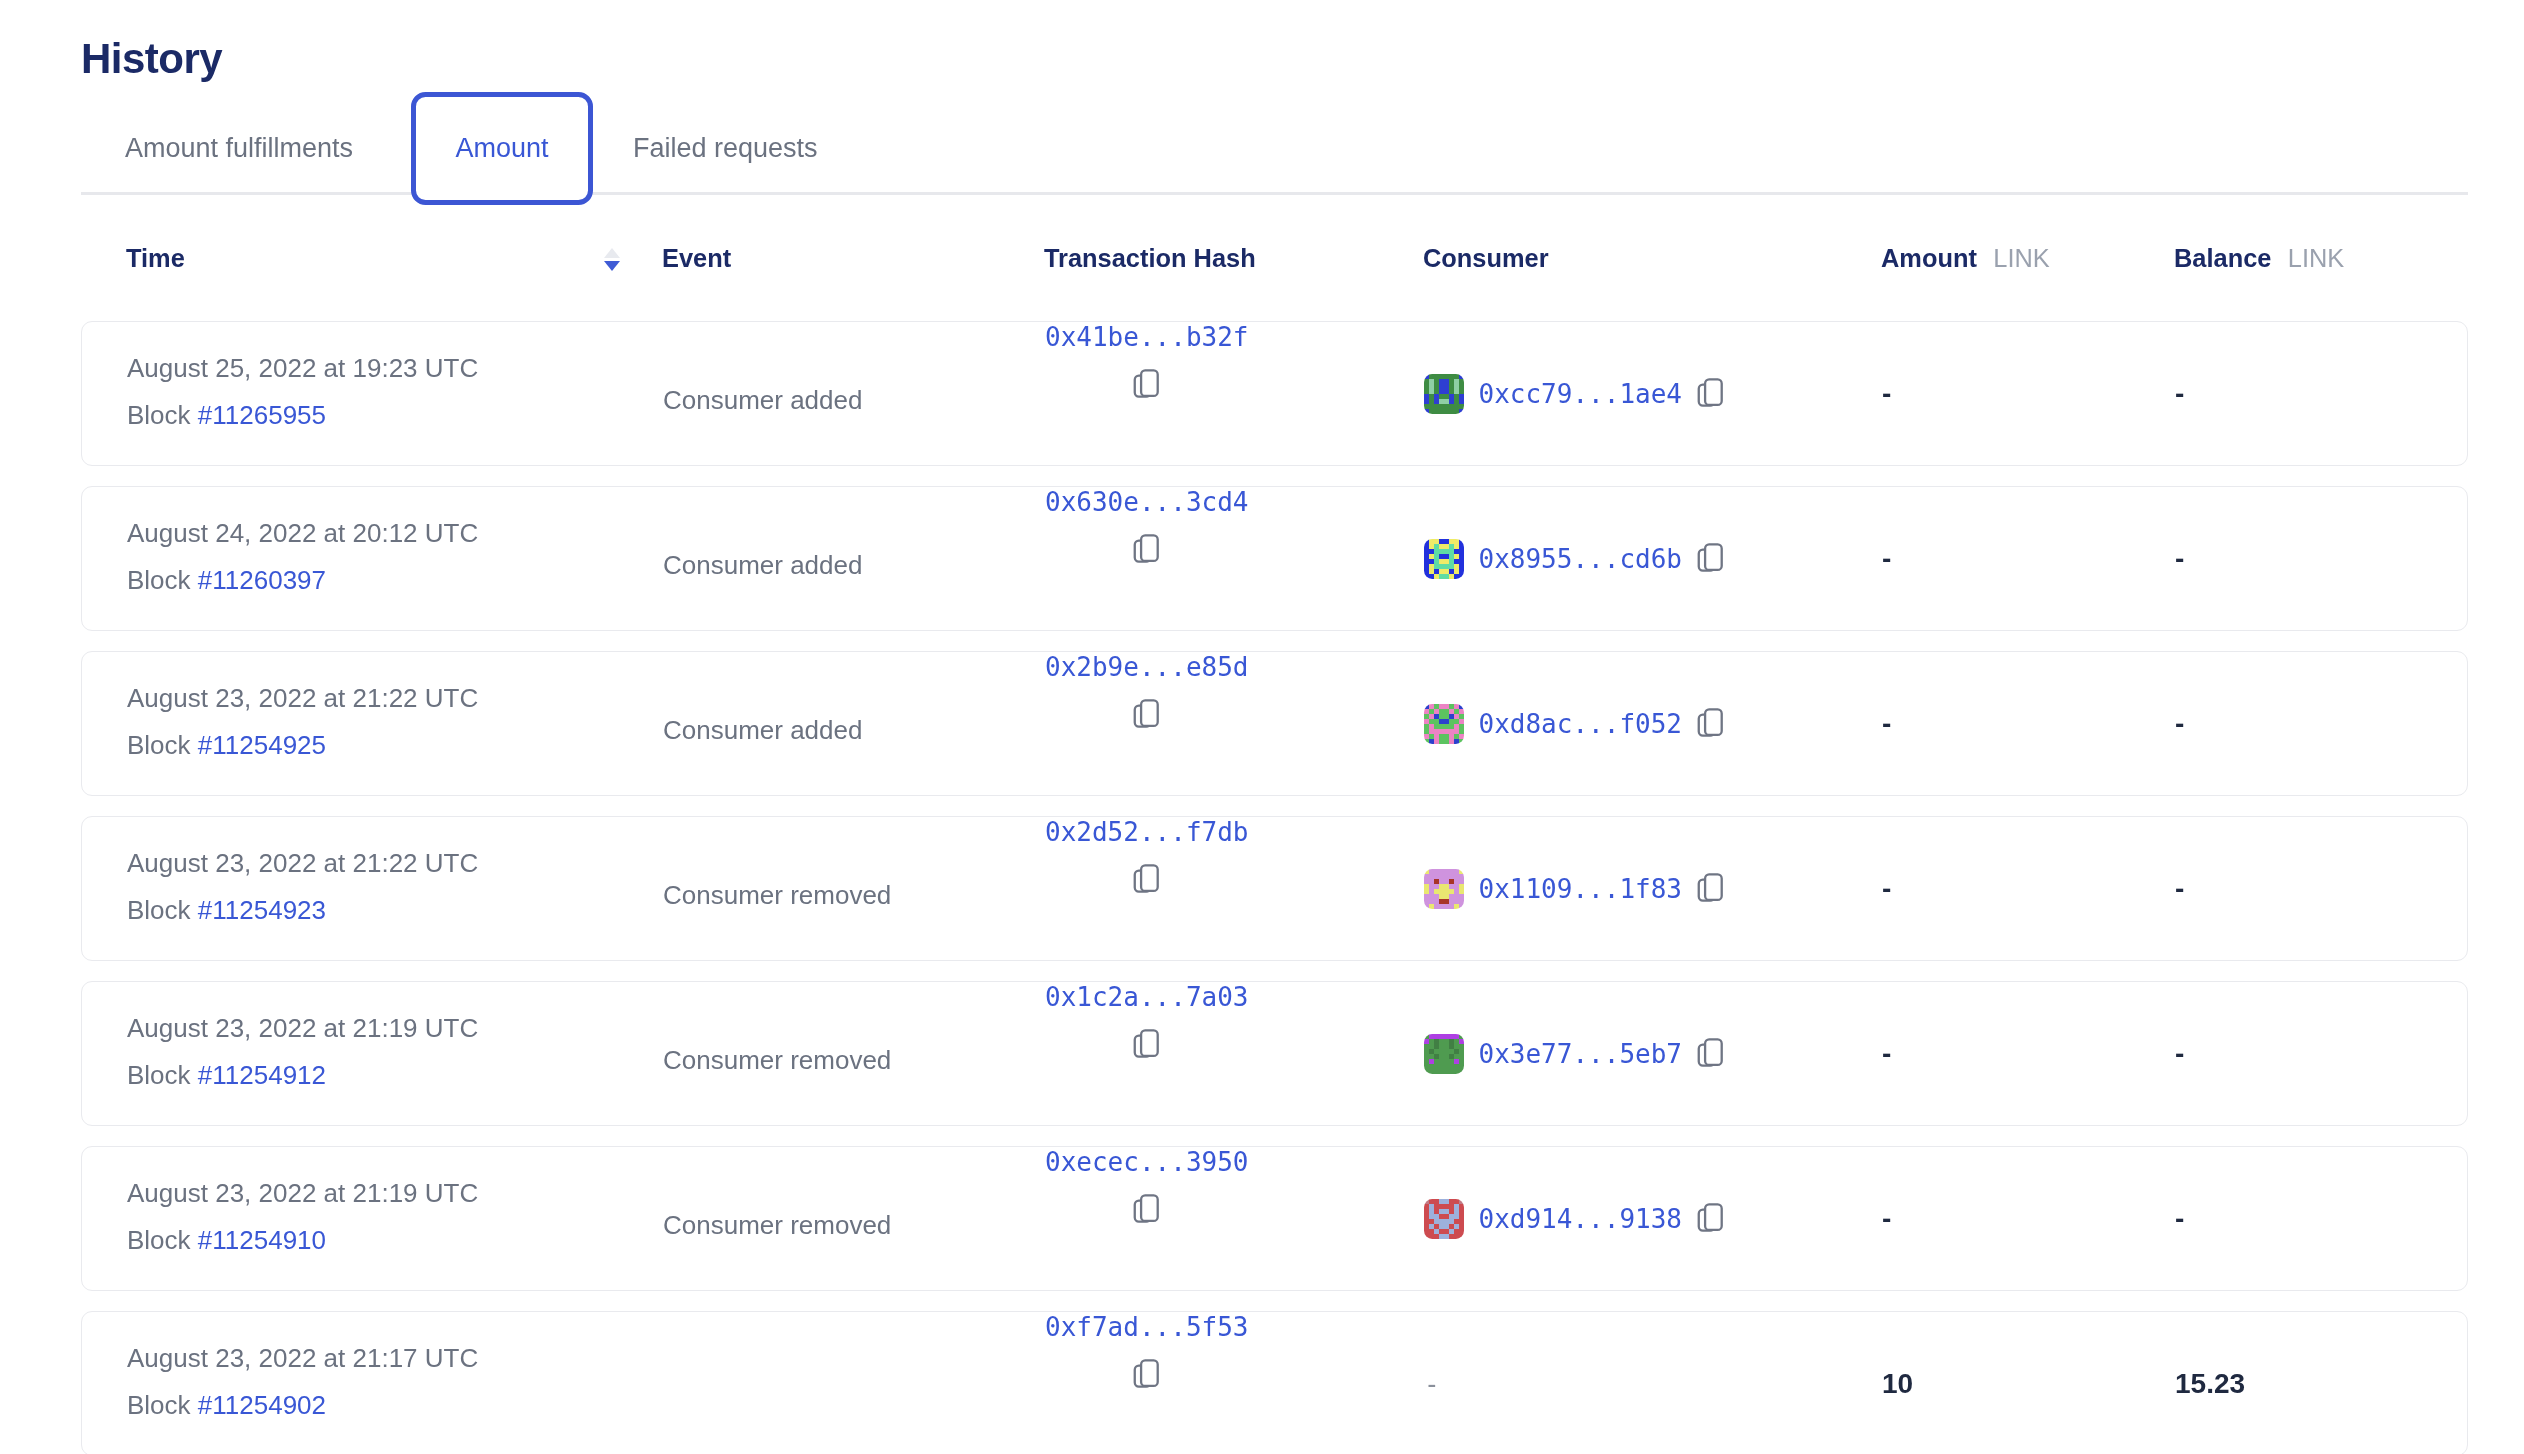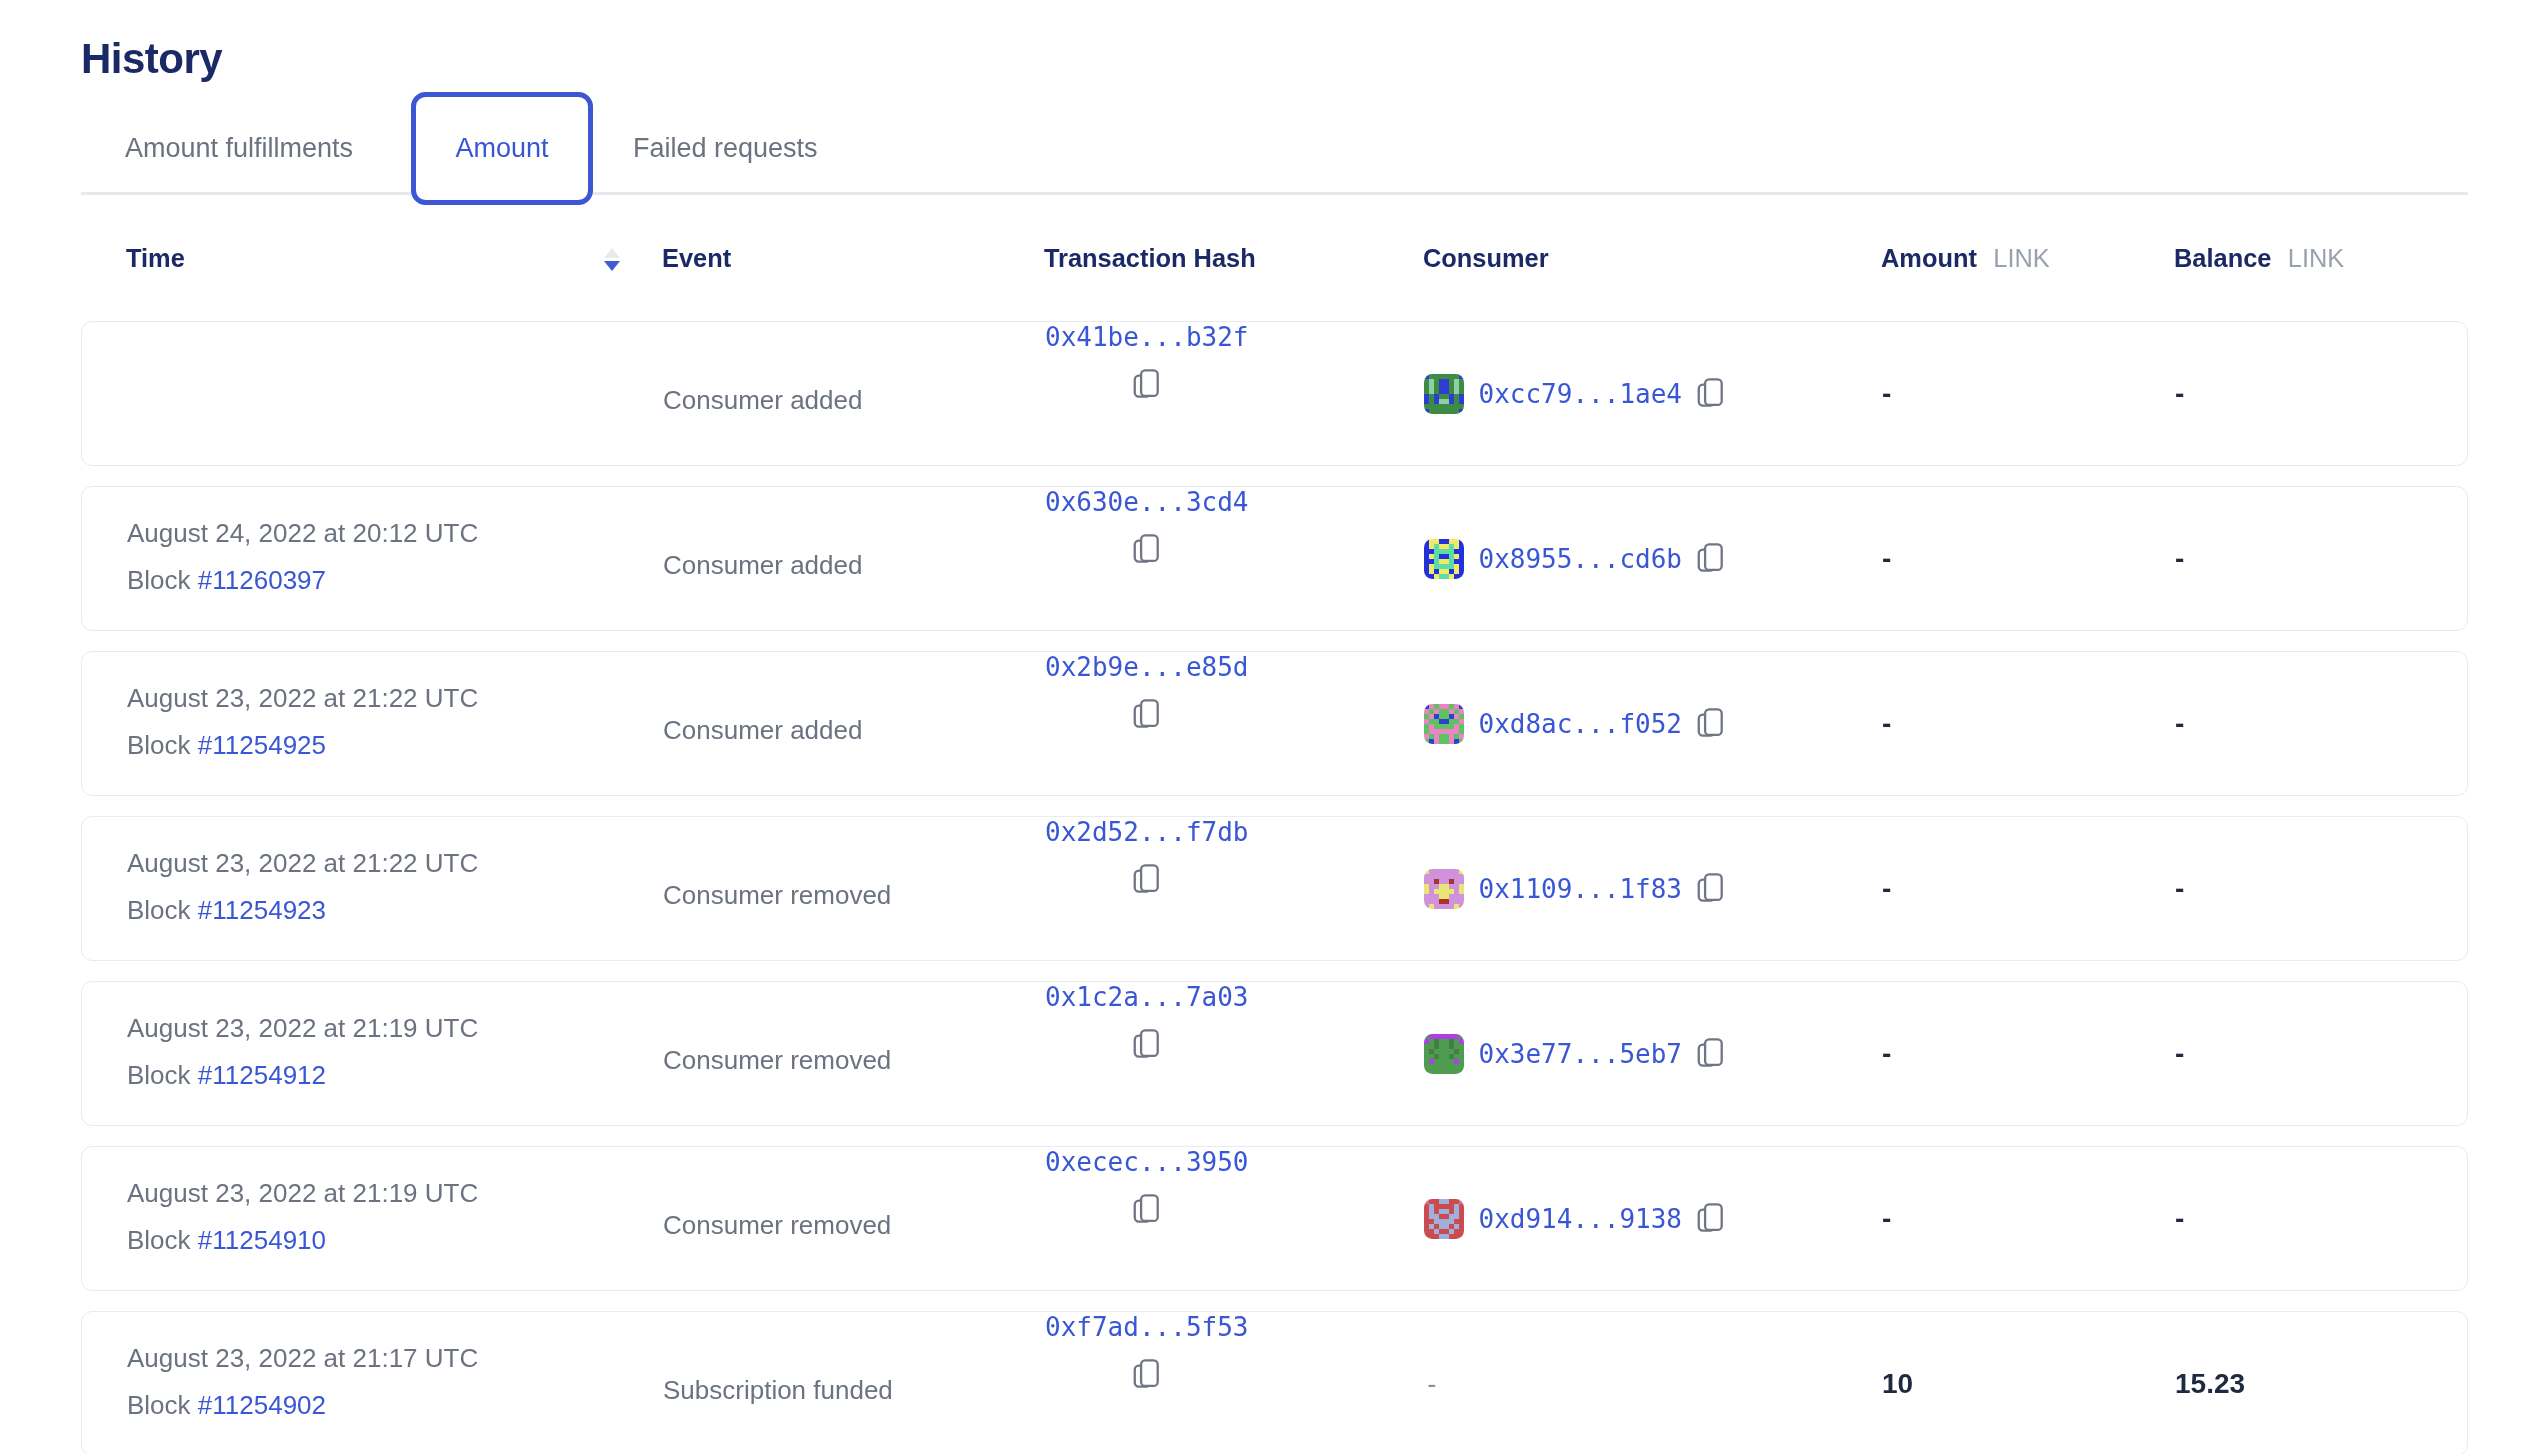--- a/index.html
+++ b/index.html
@@ -91,20 +91,27 @@
   <div class="th th-amount">
     <span>Amount</span><span class="unit">LINK</span>
   </div>
   <div class="th th-balance">
     <span>Balance</span><span class="unit">LINK</span>
   </div>
 </div>
 
 <div class="table-body">
   <div class="card">
+    <div class="cell c-time">
+      <div class="date-text">August 25, 2022 at 19:23 UTC</div>
+      <div class="block-line">
+        <span>Block</span>
+        <a class="link">#11265955</a>
+      </div>
+    </div>
     <div class="cell c-event">
       <span class="event-text">Consumer added</span>
     </div>
     <div class="cell c-tx">
       <a class="hash">0x41be...b32f</a>
       <span class="copy-btn">
         <svg width="27" height="33" viewBox="0 0 20 24" fill="none">
           <rect x="1.3" y="5.5" width="11.5" height="15.5" rx="3" stroke="#6f7584" stroke-width="1.7"></rect>
           <rect x="6" y="1.5" width="12.3" height="19" rx="3" fill="#ffffff" stroke="#6f7584" stroke-width="1.7"></rect>
         </svg>
@@ -709,23 +716,20 @@
   </div>
 
   <div class="card">
     <div class="cell c-time">
       <div class="date-text">August 23, 2022 at 21:17 UTC</div>
       <div class="block-line">
         <span>Block</span>
         <a class="link">#11254902</a>
       </div>
     </div>
-    <div class="cell c-event">
-      <span class="event-text">Subscription funded</span>
-    </div>
     <div class="cell c-tx">
       <a class="hash">0xf7ad...5f53</a>
       <span class="copy-btn">
         <svg width="27" height="33" viewBox="0 0 20 24" fill="none">
           <rect x="1.3" y="5.5" width="11.5" height="15.5" rx="3" stroke="#6f7584" stroke-width="1.7"></rect>
           <rect x="6" y="1.5" width="12.3" height="19" rx="3" fill="#ffffff" stroke="#6f7584" stroke-width="1.7"></rect>
         </svg>
       </span>
     </div>
     <div class="cell c-consumer">

